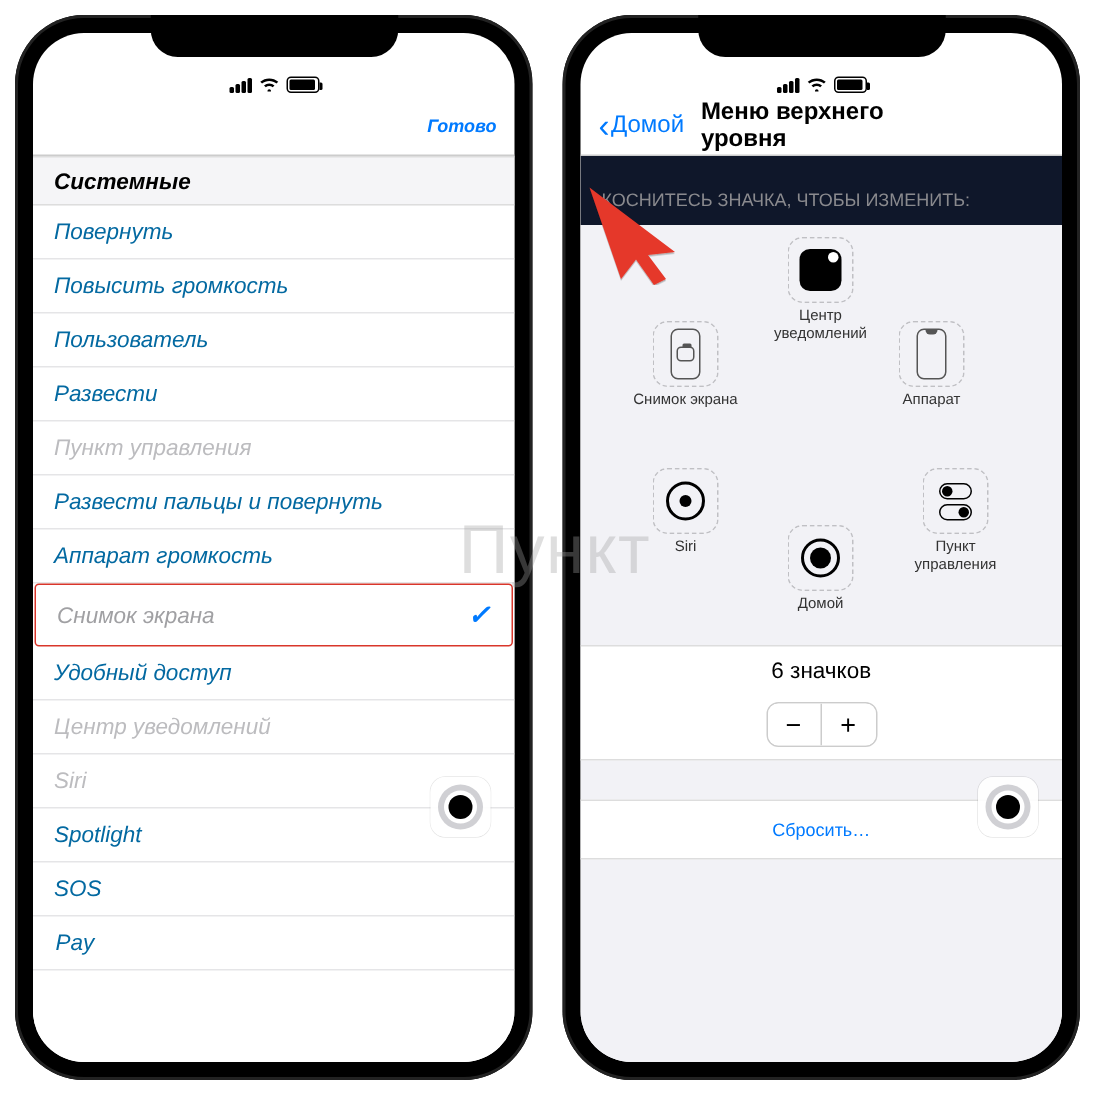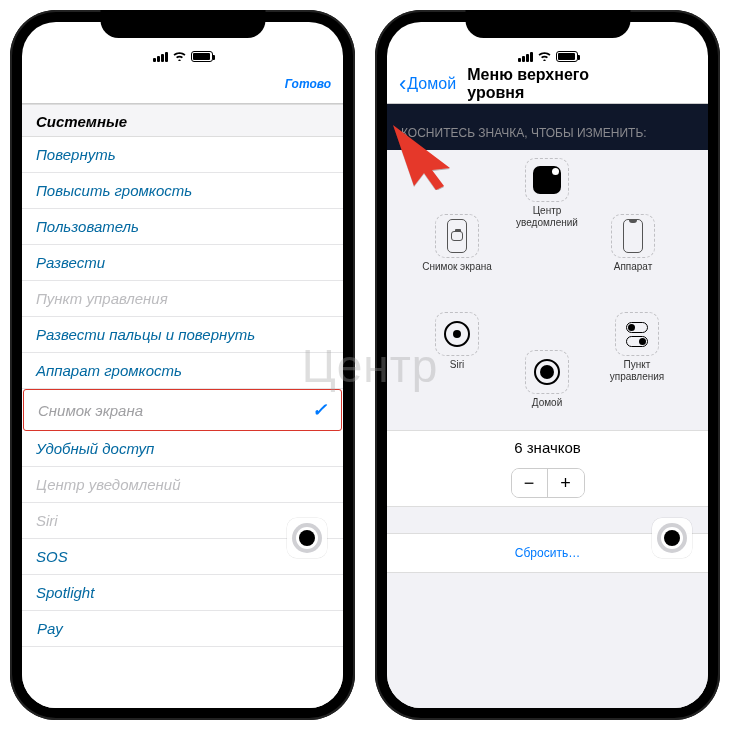--- a/index.html
+++ b/index.html
@@ -282,24 +282,24 @@
       <div class="row">
           <span>Удобный доступ</span>
         </div>
       <div class="row disabled">
           <span>Центр уведомлений</span>
         </div>
       <div class="row disabled">
           <span>Siri</span>
         </div>
       <div class="row">
+          <span>Spotlight</span>
+        </div>
+      <div class="row">
           <span>SOS</span>
-        </div>
-      <div class="row">
-          <span>Spotlight</span>
         </div>
       <div class="row">
           <span class="apay">
             <span class="apple"></span>
             <span>Pay</span>
           </span>
         </div>
 
     </div>
     <div class="assistive-dot" style="bottom:150px;">
@@ -352,21 +352,21 @@
           <div class="label">Центр уведомлений</div>
         </div>
         <div class="iconbox" style="top:64px;left:32px;">
           <div class="tile">
               <div class="ic-screenshot">
                 <div class="cam"></div>
               </div>
             </div>
           <div class="label">Снимок экрана</div>
         </div>
-        <div class="iconbox" style="top:64px;left:208px;">
+        <div class="iconbox" style="top:64px;left:196px;">
           <div class="tile">
               <div class="ic-device"></div>
             </div>
           <div class="label">Аппарат</div>
         </div>
         <div class="iconbox" style="top:162px;left:32px;">
           <div class="tile">
               <div class="ic-siri"></div>
             </div>
           <div class="label">Siri</div>
@@ -401,21 +401,21 @@
     <div class="assistive-dot" style="bottom:150px;">
       <div class="ring1">
           <div class="ring2">
             <div class="core"></div>
           </div>
         </div>
     </div>
   </div>
 </div>
 
-<div class="watermark">Центр</div>
+<div class="watermark">Пункт</div>
 
 <svg class="arrow" viewBox="0 0 70 70">
   <defs>
       <filter id="s">
         <feDropShadow dx="0" dy="1" stdDeviation="0.5" flood-opacity="0.3"></feDropShadow>
       </filter>
     </defs>
   <polygon points="5,5 62,48 44,50 56,66 48,70 36,53 26,66" fill="#e5372a" filter="url(#s)"></polygon>
 </svg>
 

